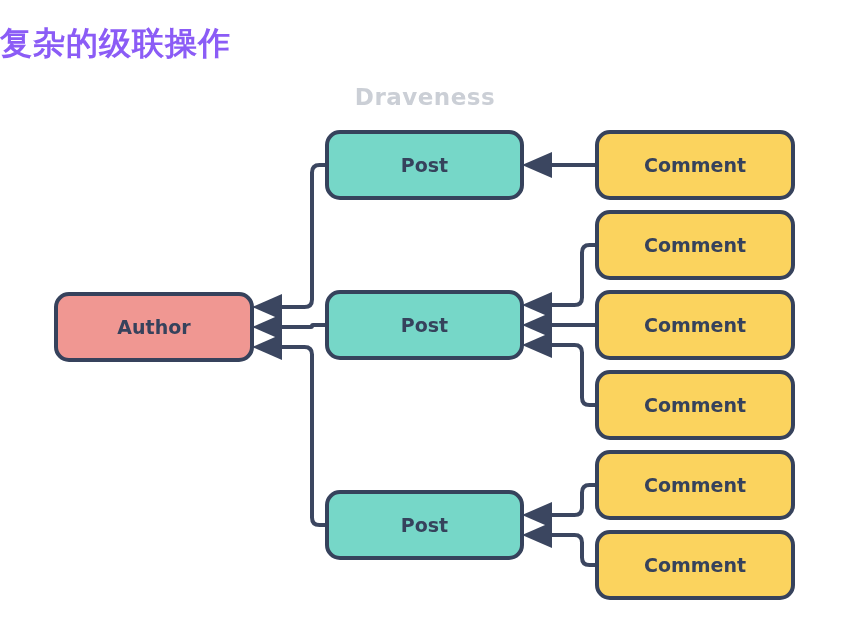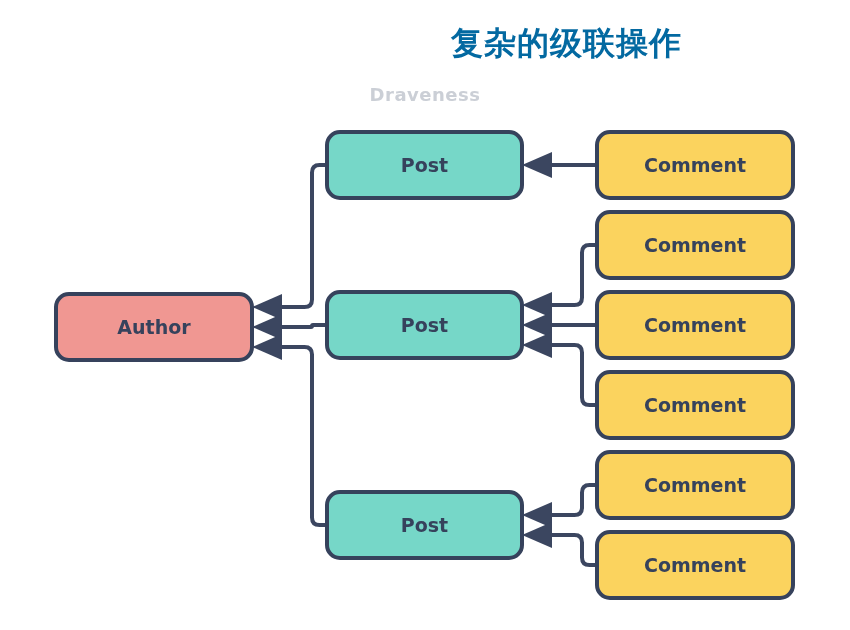--- a/index.html
+++ b/index.html
@@ -17,34 +17,34 @@
     position: relative;
     width: 850px;
     height: 630px;
     background: #ffffff;
   }
   .title {
     position: absolute;
     top: 22px;
     left: 0;
     width: 682px;
-    text-align: right;
+    text-align: left;
     font-size: 32px;
     font-weight: 700;
     letter-spacing: 1px;
-    color: #0369a1;
+    color: #8b5cf6;
     font-family: "DejaVu Sans", "Liberation Sans", sans-serif;
   }
   .subtitle {
     position: absolute;
     top: 84px;
     left: 0;
     width: 850px;
     text-align: center;
-    font-size: 18px;
+    font-size: 23px;
     font-weight: 700;
     color: #CBCFD6;
     letter-spacing: 0.5px;
     font-family: "DejaVu Sans", "Liberation Sans", sans-serif;
   }
   svg#diagram {
     position: absolute;
     top: 0;
     left: 0;
     width: 850px;

